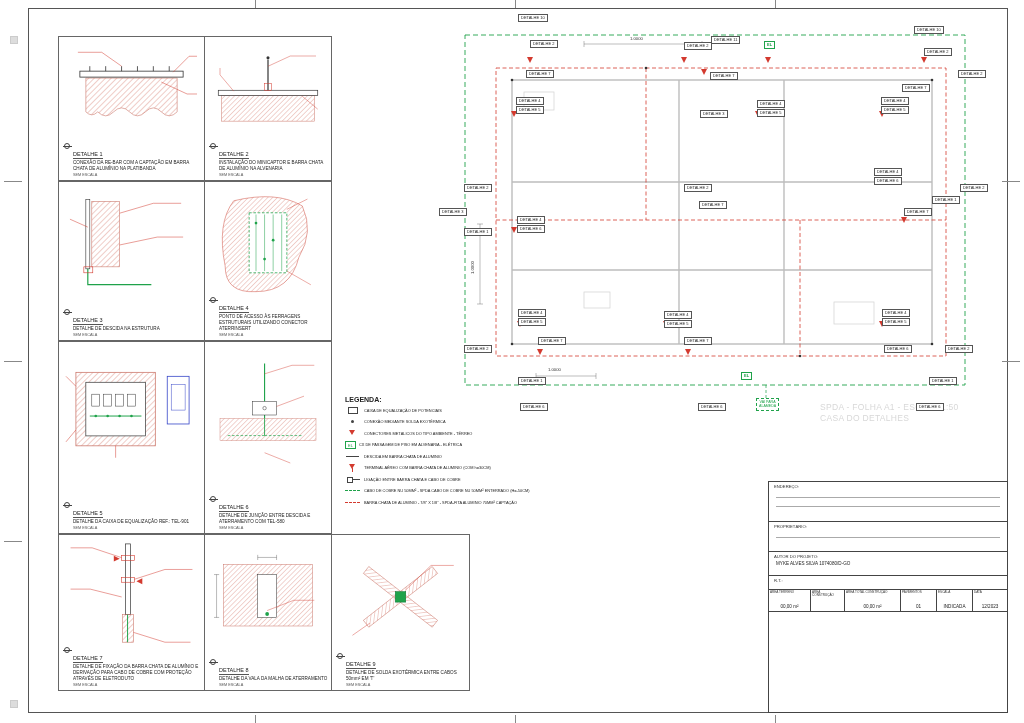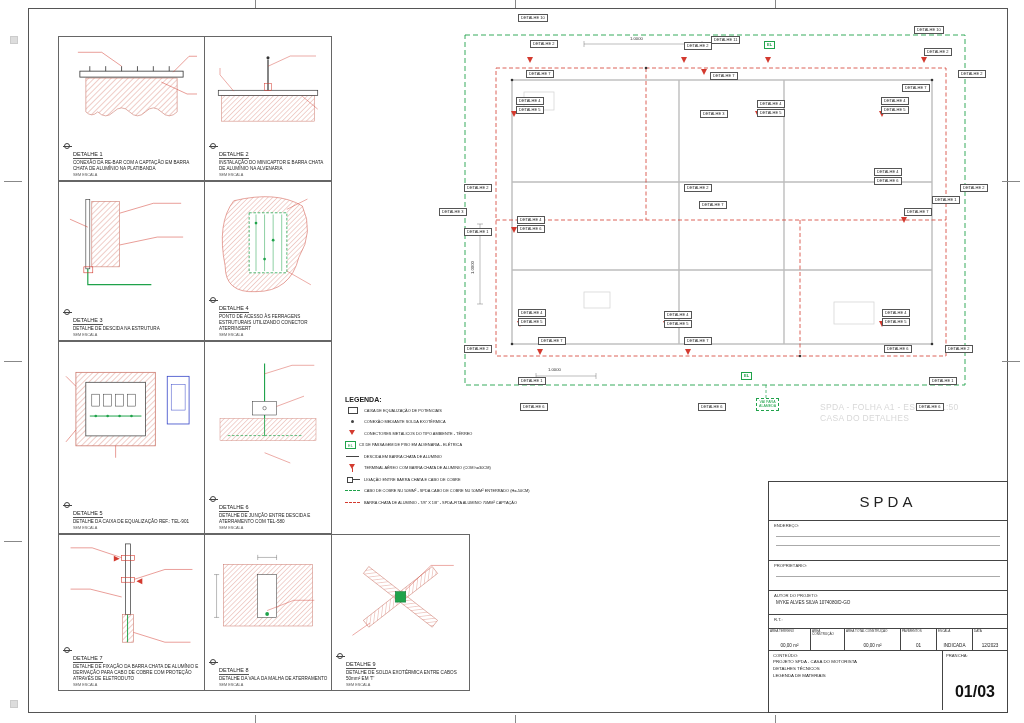--- a/index.html
+++ b/index.html
@@ -628,21 +628,20 @@
         <div class="dim" style="left: 114px; top: 355px;">1.0000</div>
       </div>
 
     <div class="plan-note" style="left:322px;top:386px">
       <div>VAI PARA</div>
       <div>ALAMEDA</div>
     </div>
   </div>
 
   <div class="tb">
-    <div class="tb-title">SPDA</div>
 
     <div class="tb-sec" style="height:40px">
       <div class="tb-label">ENDEREÇO:</div>
       <div class="tb-rule"></div>
       <div class="tb-rule"></div>
     </div>
 
     <div class="tb-sec" style="height:30px">
       <div class="tb-label">PROPRIETÁRIO:</div>
       <div class="tb-rule"></div>
@@ -683,31 +682,14 @@
           <div class="tb-col-h">ESCALA</div>
           <div class="tb-col-v">INDICADA</div>
         </div>
 
         <div class="tb-col" style="width: 34px;">
           <div class="tb-col-h">DATA</div>
           <div class="tb-col-v">12/2023</div>
         </div>
       </div>
 
-    <div class="tb-bottom">
-      <div class="tb-cont">
-        <div class="tb-label">CONTEÚDO:</div>
-        <div>
-
-            <div class="tb-line">PROJETO SPDA - CASA DO MOTORISTA</div>
-
-            <div class="tb-line">DETALHES TÉCNICOS</div>
-
-            <div class="tb-line">LEGENDA DE MATERIAIS</div>
-          </div>
-      </div>
-      <div class="tb-prancha">
-        <div class="tb-prancha-label">PRANCHA:</div>
-        <div class="tb-prancha-value">01/03</div>
-      </div>
-    </div>
   </div>
 </div>
 
 </body></html>

